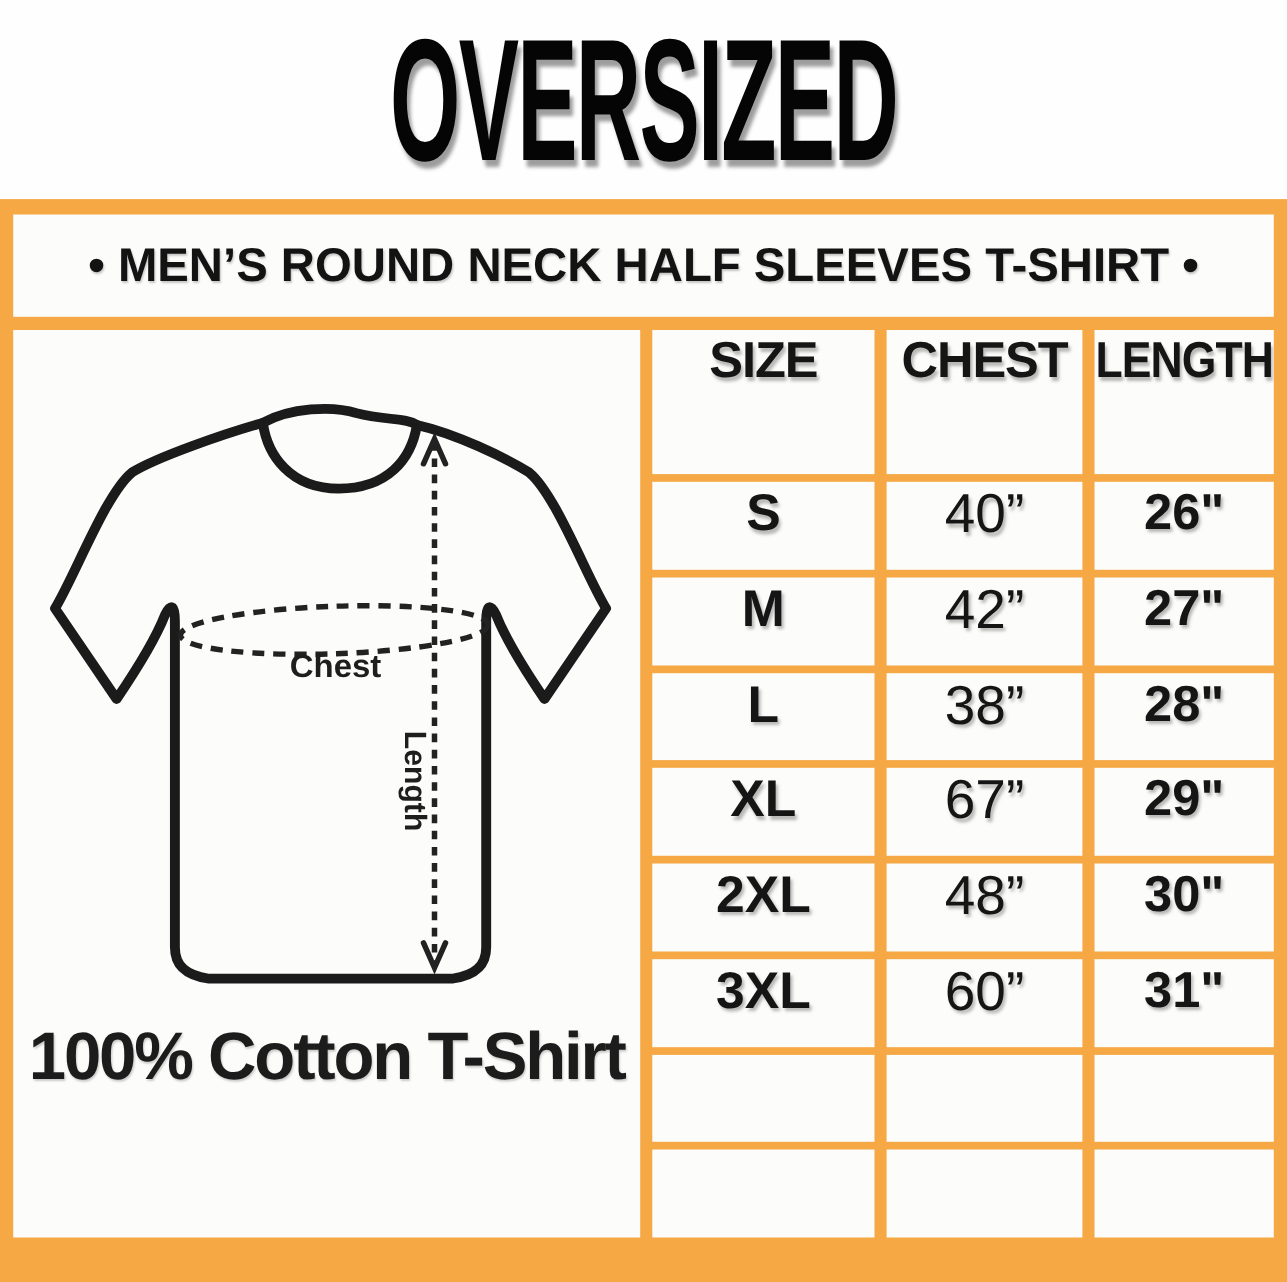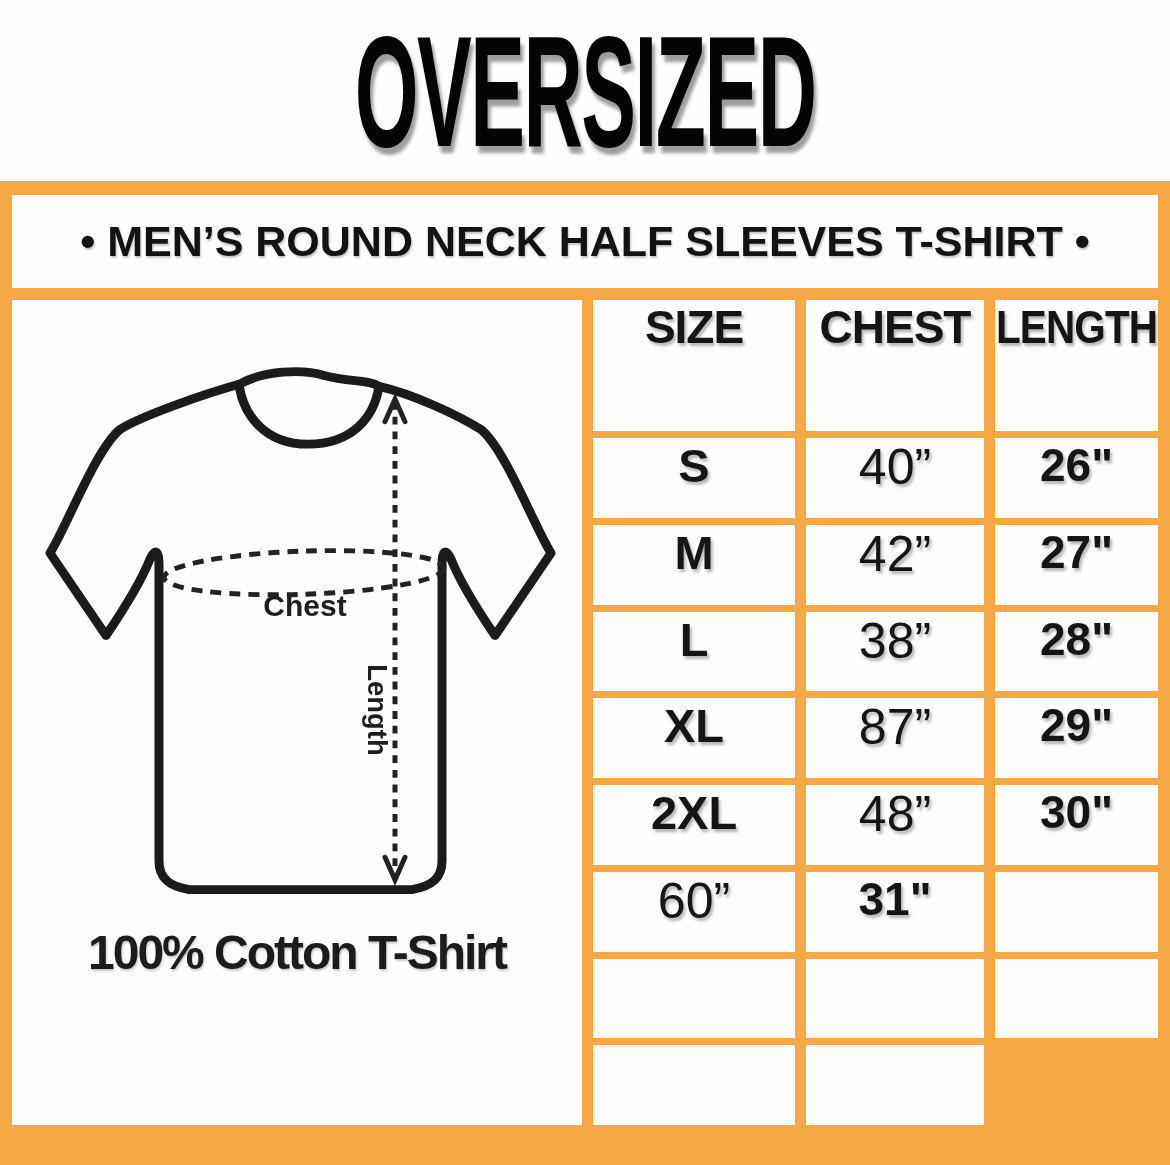--- a/index.html
+++ b/index.html
@@ -51,21 +51,21 @@
   
   .left-panel {
     width:570px; flex:0 0 570px;
     background:#FCFCFA;
     position:relative;
   }
   .left-panel svg { position:absolute; inset:0; width:100%; height:100%; }
   .caption {
     position:absolute; left:0; right:0; top:625px;
     text-align:center;
-    font-size:48px; font-weight:bold; letter-spacing:-2px;
+    font-size:61px; font-weight:bold; letter-spacing:-2px;
     color:#1c1c1c;
     text-shadow:1px 2px 2px rgba(0,0,0,0.2);
   }
   .diagram-label { font-family:"Liberation Sans", sans-serif; font-weight:bold; fill:#1e1e1e; }
 
   
   .table-area {
     flex:1;
     display:grid;
     grid-template-columns:202px 178px 163px;
@@ -178,36 +178,39 @@
           <span>38”</span>
         </div>
       <div class="cell len">
           <span>28"</span>
         </div>
 
       <div class="cell sz">
           <span>XL</span>
         </div>
       <div class="cell ch">
-          <span>87”</span>
+          <span>67”</span>
         </div>
       <div class="cell len">
           <span>29"</span>
         </div>
 
       <div class="cell sz">
           <span>2XL</span>
         </div>
       <div class="cell ch">
           <span>48”</span>
         </div>
       <div class="cell len">
           <span>30"</span>
         </div>
 
+      <div class="cell sz">
+          <span>3XL</span>
+        </div>
       <div class="cell ch">
           <span>60”</span>
         </div>
       <div class="cell len">
           <span>31"</span>
         </div>
 
       <div class="cell sz">
           <span></span>
         </div>

